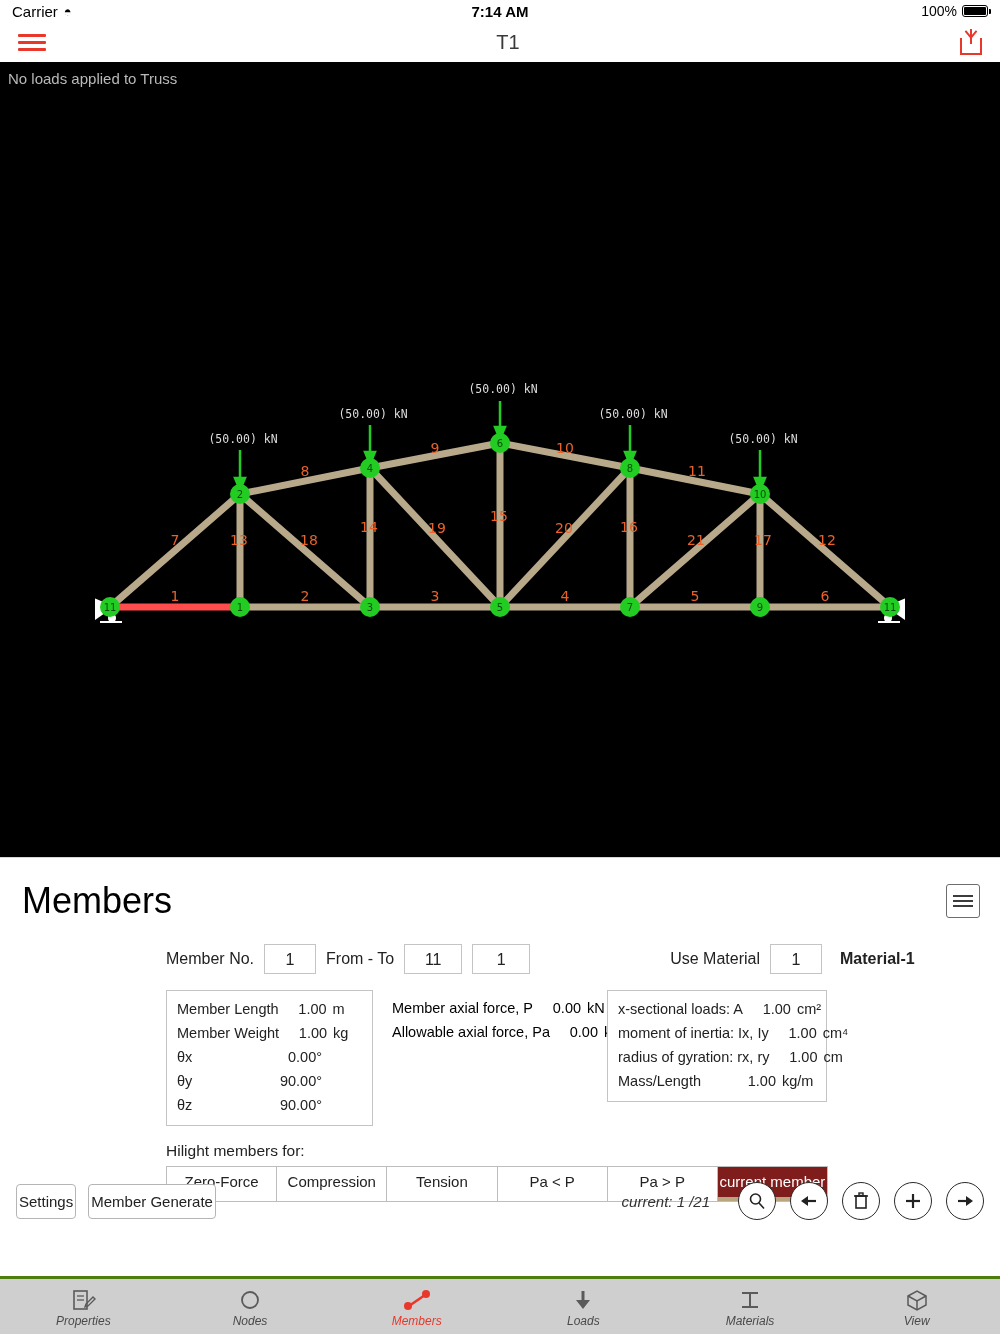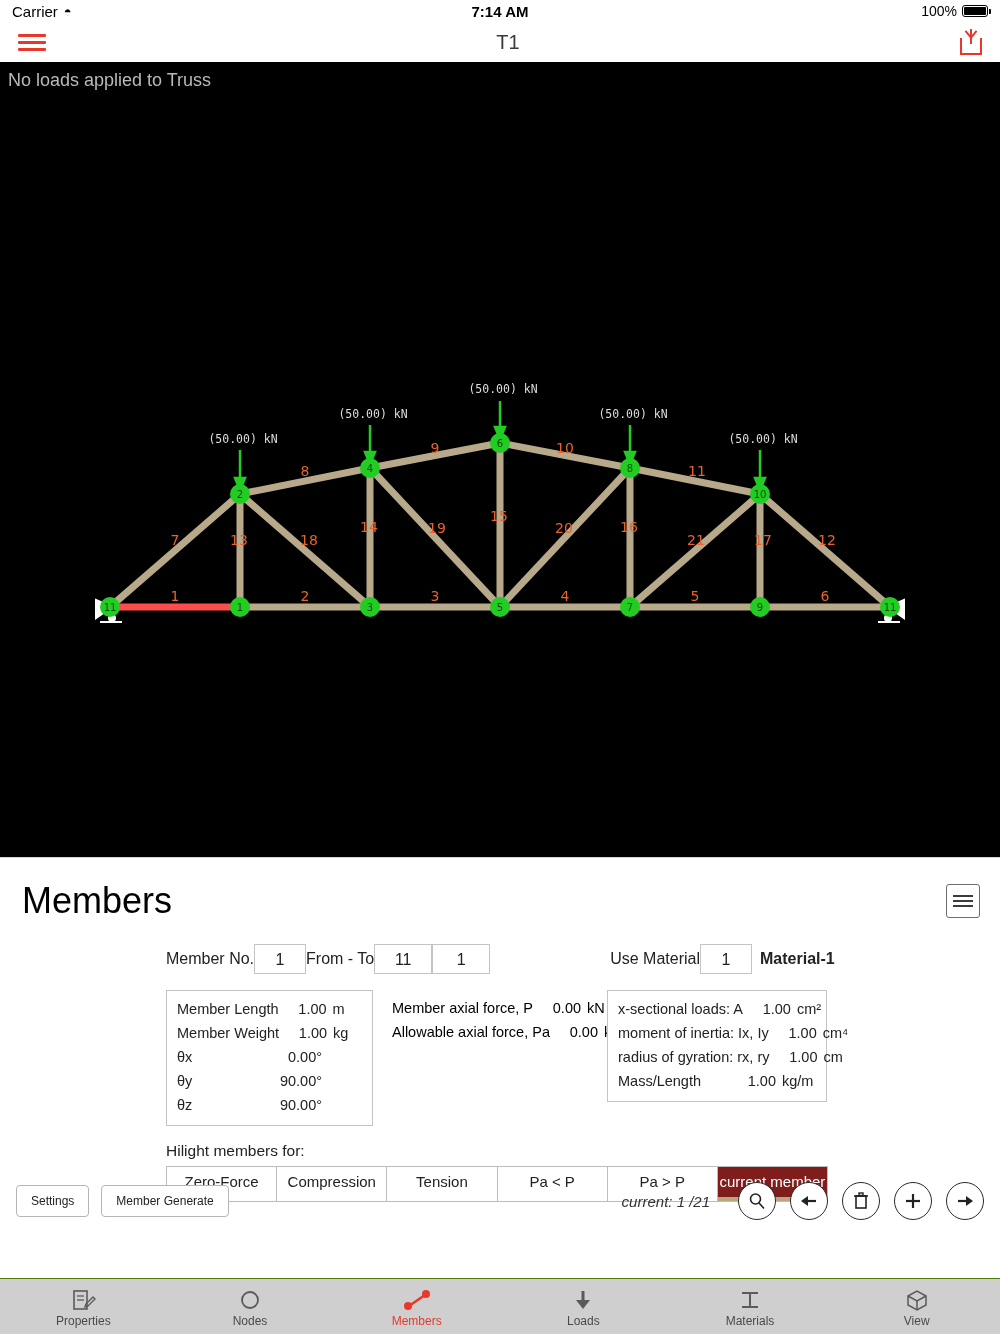--- a/index.html
+++ b/index.html
@@ -108,21 +108,21 @@
   .canvas-area {
     position: relative;
     height: 795px;
     background: #000;
     overflow: hidden;
   }
   .canvas-note {
     position: absolute;
     left: 8px; top: 8px;
     color: #b9b9b9;
-    font-size: 18px;
+    font-size: 15px;
   }
   .truss-svg { display:block; width: 1000px; height: 795px;}
 
   
   .panel {
     background: #fff;
     height: 425px;
     position: relative;
     padding: 0 16px;
     box-sizing: border-box;
@@ -149,20 +149,21 @@
     display:block;
     height:2px;background:#3c3c3c;margin:3px 0;
   }
 
   .form-row {
     display: flex;
     align-items: center;
     margin: 22px 0 16px 150px;
     font-size: 16px;
     color: #222;
+    gap: 10px;
   }
   .field-box {
     border: 1px solid #c4c4c4;
     background: #fff;
     width: 52px;
     height: 30px;
     line-height: 30px;
     text-align: center;
     font-size: 16px;
     box-sizing: border-box;
@@ -229,22 +230,22 @@
     position: absolute;
     left: 16px; right: 16px;
     bottom: 62px;
     display: flex;
     align-items: center;
   }
   .btn-outline {
     border: 1px solid #b5b5b5;
     border-radius: 4px;
     background: #fff;
-    font-size: 12px;
-    padding: 8px 14px;
+    font-size: 15px;
+    padding: 8px 2px;
     color: #222;
     cursor: pointer;
     margin-right: 12px;
   }
   .current-label {
     margin-left: auto;
     font-style: italic;
     font-size: 15px;
     color: #333;
     margin-right: 14px;
@@ -260,23 +261,24 @@
     background: #fff;
     cursor: pointer;
   }
 
   
   .tab-bar {
     position: absolute;
     left: 0; right: 0; bottom: 0;
     height: 55px;
     background: #cfcfcf;
-    border-top: 1px solid #4d7c0f;
+    border-top: 3px solid #4d7c0f;
     display: flex;
     align-items: center;
+    font-style: italic;
   }
   .tab {
     flex: 1;
     text-align: center;
     font-size: 12px;
     color: #4a4a4a;
     cursor: pointer;
   }
   .tab .ico { height: 28px; display: flex; align-items: center; justify-content: center; }
   .tab.active { color: #e8382b; }

